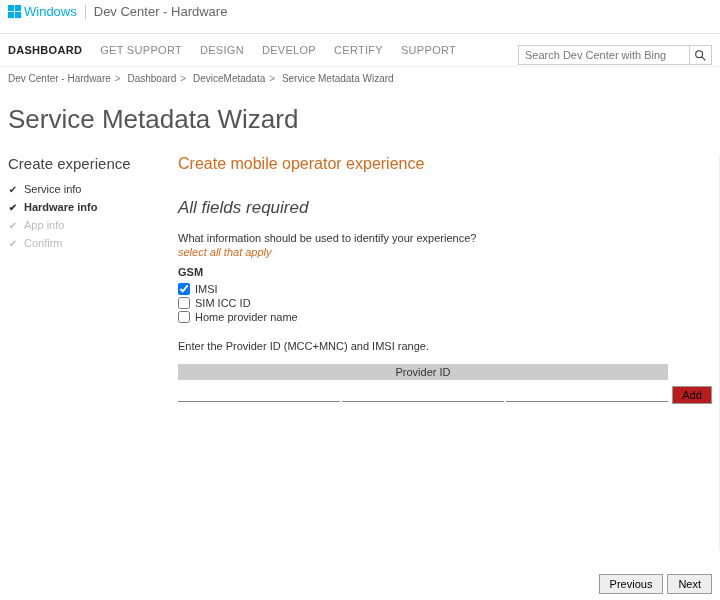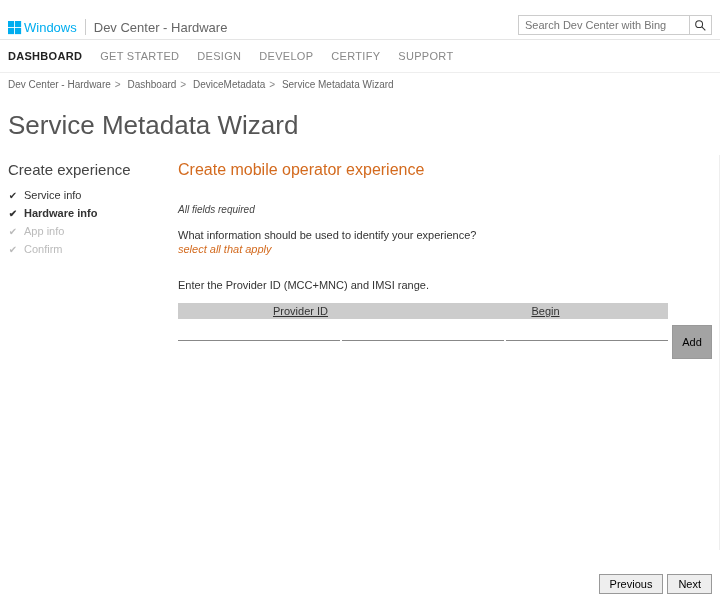--- a/index.html
+++ b/index.html
@@ -1,18 +1,18 @@
 <!DOCTYPE html>
 <html><head>
 <meta charset="utf-8">
 <style>
 * { box-sizing: border-box; margin: 0; padding: 0; }
 body { font-family: "Segoe UI", Arial, sans-serif; font-size: 12px; color: #333; background: #fff; width: 720px; height: 600px; position: relative; overflow: hidden; }
 
-.topbar { display: flex; align-items: flex-end; padding: 4px 8px; border-bottom: 1px solid #e5e5e5; height: 40px; }
+.topbar { display: flex; align-items: flex-start; padding: 4px 8px; border-bottom: 1px solid #e5e5e5; height: 34px; }
 .win-logo { display: flex; align-items: center; gap: 2px; color: #00adef; font-size: 13px; cursor: pointer; }
 .win-logo svg { width: 14px; height: 14px; }
 .divider-v { width: 1px; height: 16px; background: #ccc; margin: 0 8px; }
 .site-title { color: #666; font-size: 13px; }
 .spacer { flex: 1; }
 .search-box { display: flex; align-items: center; border: 1px solid #ccc; height: 20px; margin-top: 41px; }
 .search-box input { border: none; outline: none; font-size: 11px; padding: 0 6px; width: 170px; height: 18px; }
 .search-icon { width: 22px; height: 18px; display: flex; align-items: center; justify-content: center; border-left: 1px solid #ccc; cursor: pointer; font-size: 11px;}
 
 .nav { display: flex; gap: 18px; padding: 10px 8px; border-bottom: 1px solid #eee; }
@@ -28,35 +28,35 @@
 .sidebar { width: 170px; flex-shrink: 0; }
 .sidebar h3 { font-size: 15px; font-weight: 400; color: #444; margin-bottom: 8px; }
 .step { display: flex; align-items: center; gap: 6px; font-size: 11px; padding: 3px 0; }
 .step .chk { width: 10px; font-size: 10px; text-align: center; }
 .step.done { color: #333; }
 .step.current { color: #333; font-weight: 600;}
 .step.pending { color: #bbb; }
 
 .main { flex: 1; }
 .main h2 { font-size: 16px; font-weight: 400; color: #d36a1e; margin-bottom: 6px; }
-.req-note { font-style: italic; font-size: 10px; color: #444; margin-bottom: 14px; margin-top: 25px; }
+.req-note { font-style: italic; font-size: 17px; color: #444; margin-bottom: 14px; margin-top: 25px; }
 .question { font-size: 11px; color: #333; margin-bottom: 2px; }
 .hint { font-size: 11px; font-style: italic; color: #d36a1e; margin-bottom: 8px; }
 .cols { display: flex; gap: 50px; margin-bottom: 16px; }
 .col h4 { font-size: 11px; font-weight: 700; margin-bottom: 4px; }
 .chk-row { display: flex; align-items: center; gap: 5px; font-size: 11px; padding: 1px 0; }
 .chk-row input { width: 12px; height: 12px; }
 
 .instr { font-size: 11px; margin-bottom: 12px; }
-.table-head { display: flex; background: #ccc; text-decoration: underline; }
+.table-head { display: flex; background: #ccc; }
 .table-head div { flex: 1; text-align: center; font-size: 11px; padding: 2px 0; }
 .table-row { display: flex; align-items: flex-end; padding: 4px 0; gap: 2px;}
 .table-row .cell { flex: 1; }
 .table-row .cell input { width: 100%; border: none; border-bottom: 1px solid #888; outline: none; font-size: 11px; background: transparent; height:18px;}
-.add-btn { width: 40px; padding: 10px 0; font-size: 11px; border: 1px solid #999; background: #a3a3a3; cursor: pointer; margin-left: 4px; }
+.add-btn { width: 40px; padding: 2px 0; font-size: 11px; border: 1px solid #999; background: #b91c1c; cursor: pointer; margin-left: 4px; }
 
 .footer { position: absolute; bottom: 6px; right: 8px; display: flex; gap: 4px; justify-content: flex-end; }
 .footer button { padding: 3px 10px; font-size: 11px; border: 1px solid #999; background: #eee; cursor: pointer; }
 .right-sep { position:absolute; right:0; top:155px; bottom:50px; width:1px; background:#eee;}
 </style>
 </head>
 <body>
 
 <div class="topbar">
   <div class="win-logo">
@@ -77,21 +77,21 @@
       <svg width="11" height="11" viewBox="0 0 16 16">
           <circle cx="6" cy="6" r="5" fill="none" stroke="#333" stroke-width="1.5"></circle>
           <line x1="10" y1="10" x2="15" y2="15" stroke="#333" stroke-width="1.5"></line>
         </svg>
     </div>
   </div>
 </div>
 
 <div class="nav">
   <a href="#" class="active">DASHBOARD</a>
-  <a href="#">GET STARTED</a>
+  <a href="#">GET SUPPORT</a>
   <a href="#">DESIGN</a>
   <a href="#">DEVELOP</a>
   <a href="#">CERTIFY</a>
   <a href="#">SUPPORT</a>
 </div>
 
 <div class="breadcrumb">
   <a href="#" style="color:#666;text-decoration:none">Dev Center - Hardware</a><span class="sep">&gt;</span>
   <a href="#" style="color:#666;text-decoration:none">Dashboard</a><span class="sep">&gt;</span>
   <a href="#" style="color:#666;text-decoration:none">DeviceMetadata</a><span class="sep">&gt;</span>
@@ -121,29 +121,43 @@
     </div>
   </div>
 
   <div class="main">
     <h2>Create mobile operator experience</h2>
     <div class="req-note">All fields required</div>
     <div class="question">What information should be used to identify your experience?</div>
     <div class="hint">select all that apply</div>
 
     <div class="cols">
+      <div class="col">
+        <h4>GSM</h4>
+        <label class="chk-row">
+            <input type="checkbox" checked="" style="">
+            <span>IMSI</span>
+          </label>
+        <label class="chk-row">
+            <input type="checkbox" style="">
+            <span>SIM ICC ID</span>
+          </label>
+        <label class="chk-row">
+            <input type="checkbox" style="">
+            <span>Home provider name</span>
+          </label>
+      </div>
     </div>
 
     <div class="instr">Enter the Provider ID (MCC+MNC) and IMSI range.</div>
 
     <div style="display:flex;align-items:flex-start">
       <div style="flex:1">
         <div class="table-head">
           <div>Provider ID</div>
-          <div>Begin</div>
         </div>
         <div class="table-row">
           <div class="cell"><input type="text" style=""></div>
           <div class="cell"><input type="text" style=""></div>
           <div class="cell"><input type="text" style=""></div>
         </div>
       </div>
       <button class="add-btn" style="margin-top:22px">Add</button>
     </div>
   </div>

